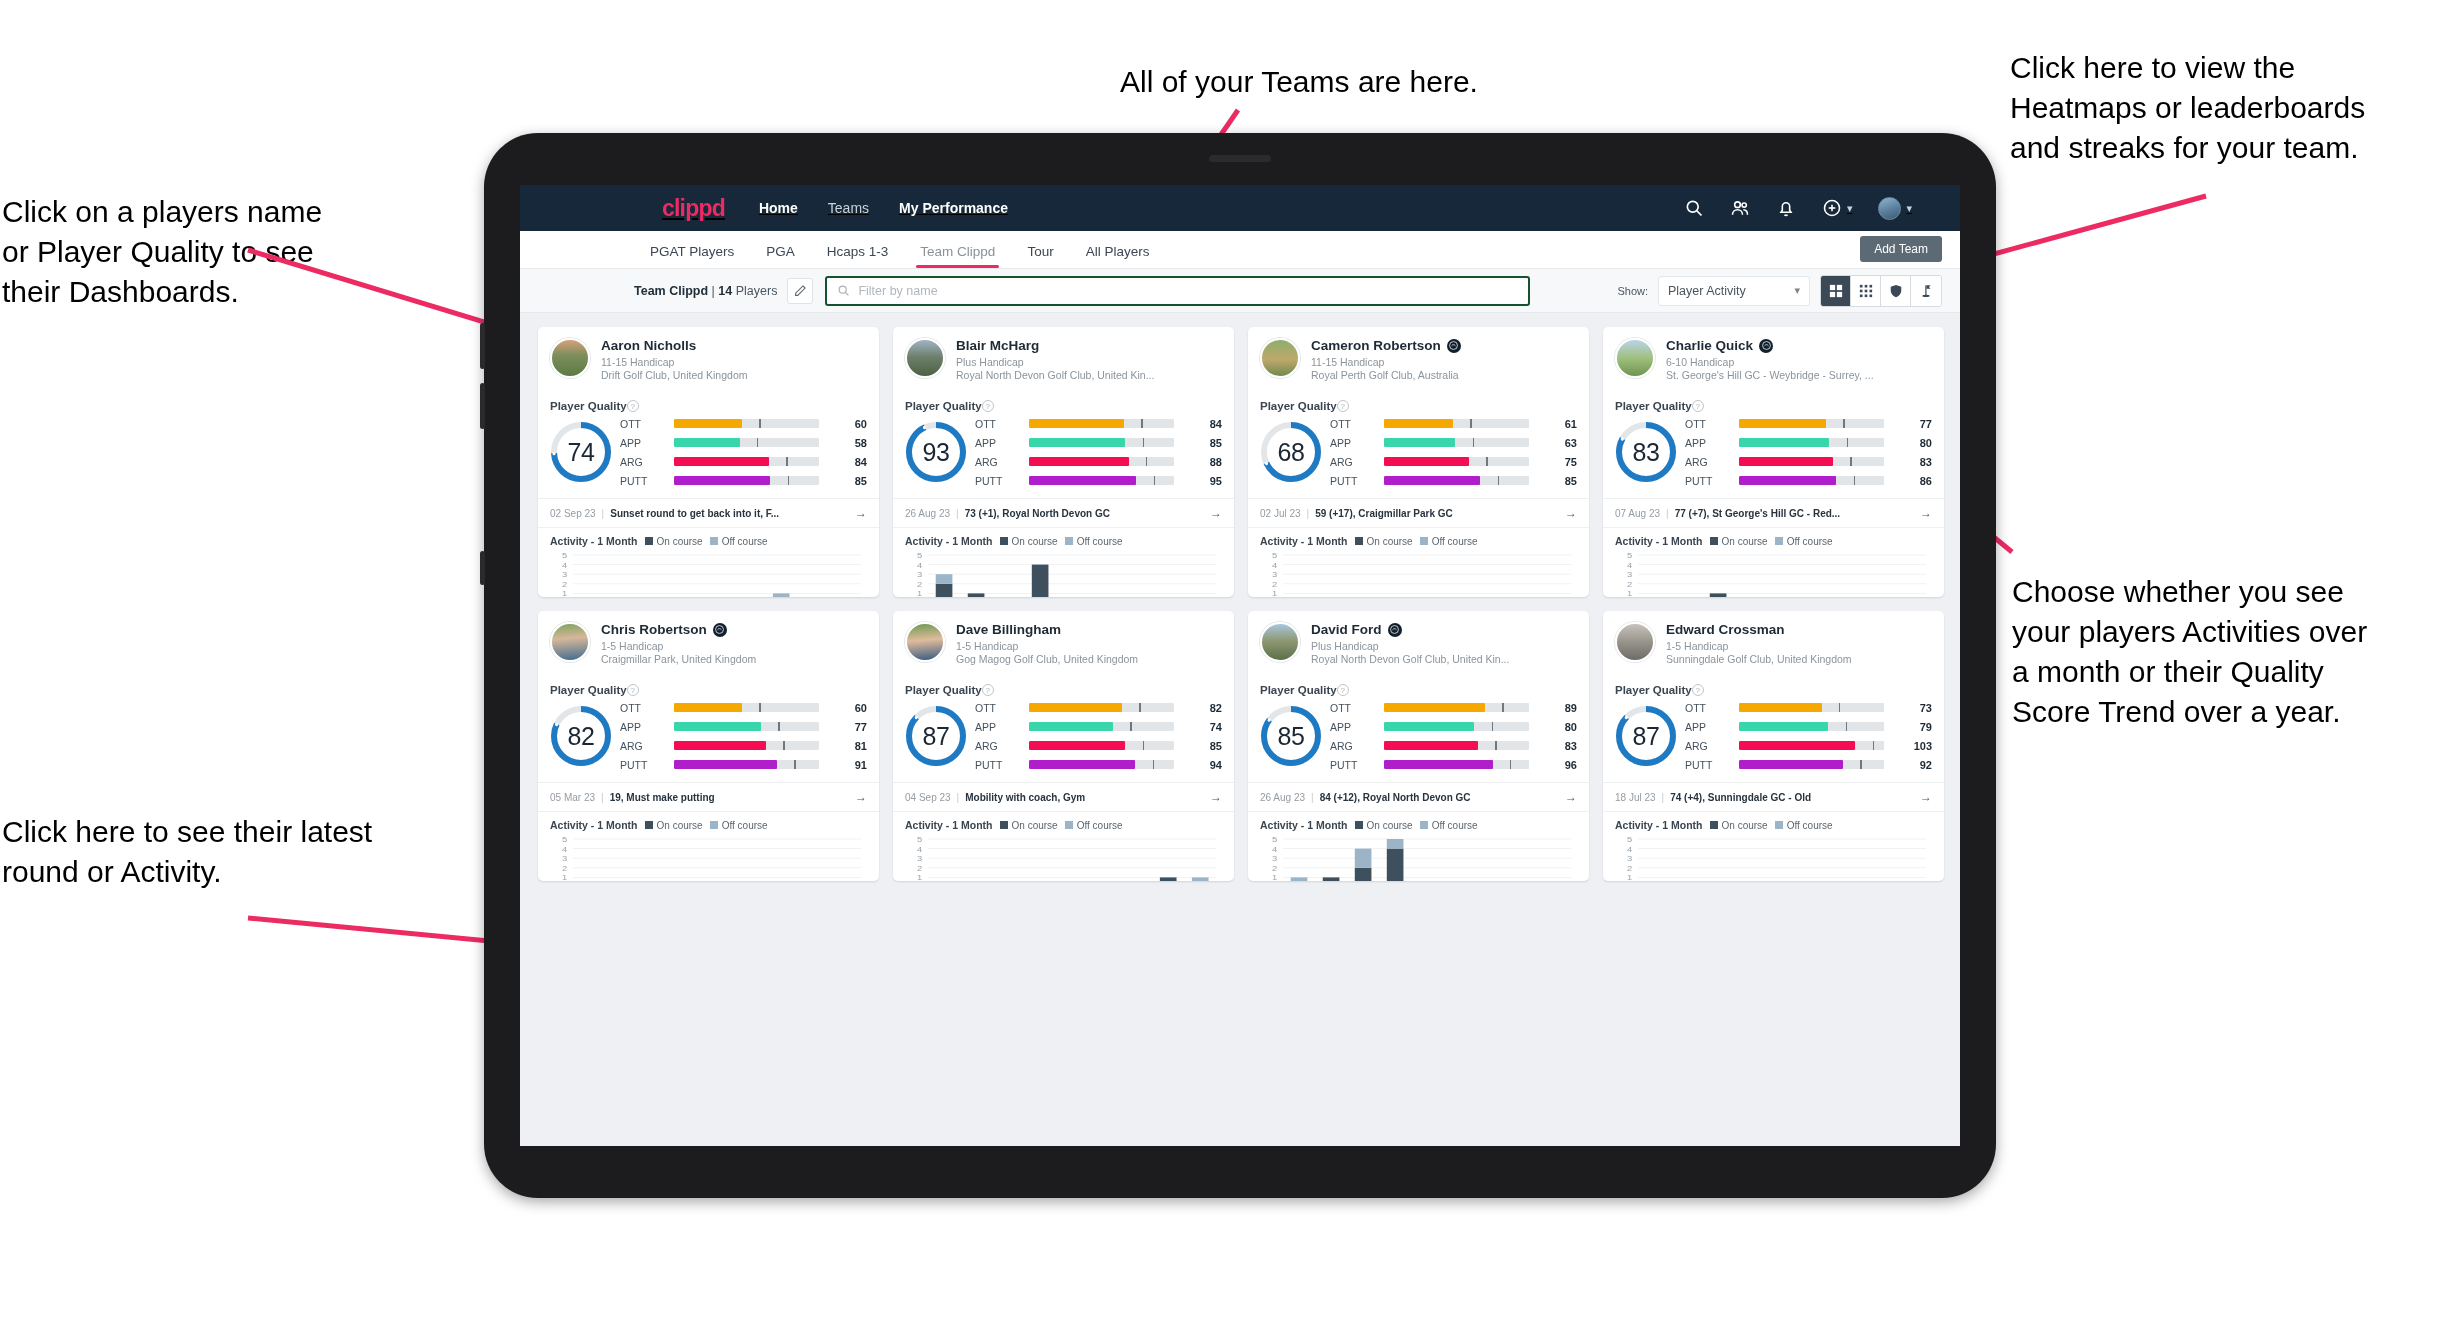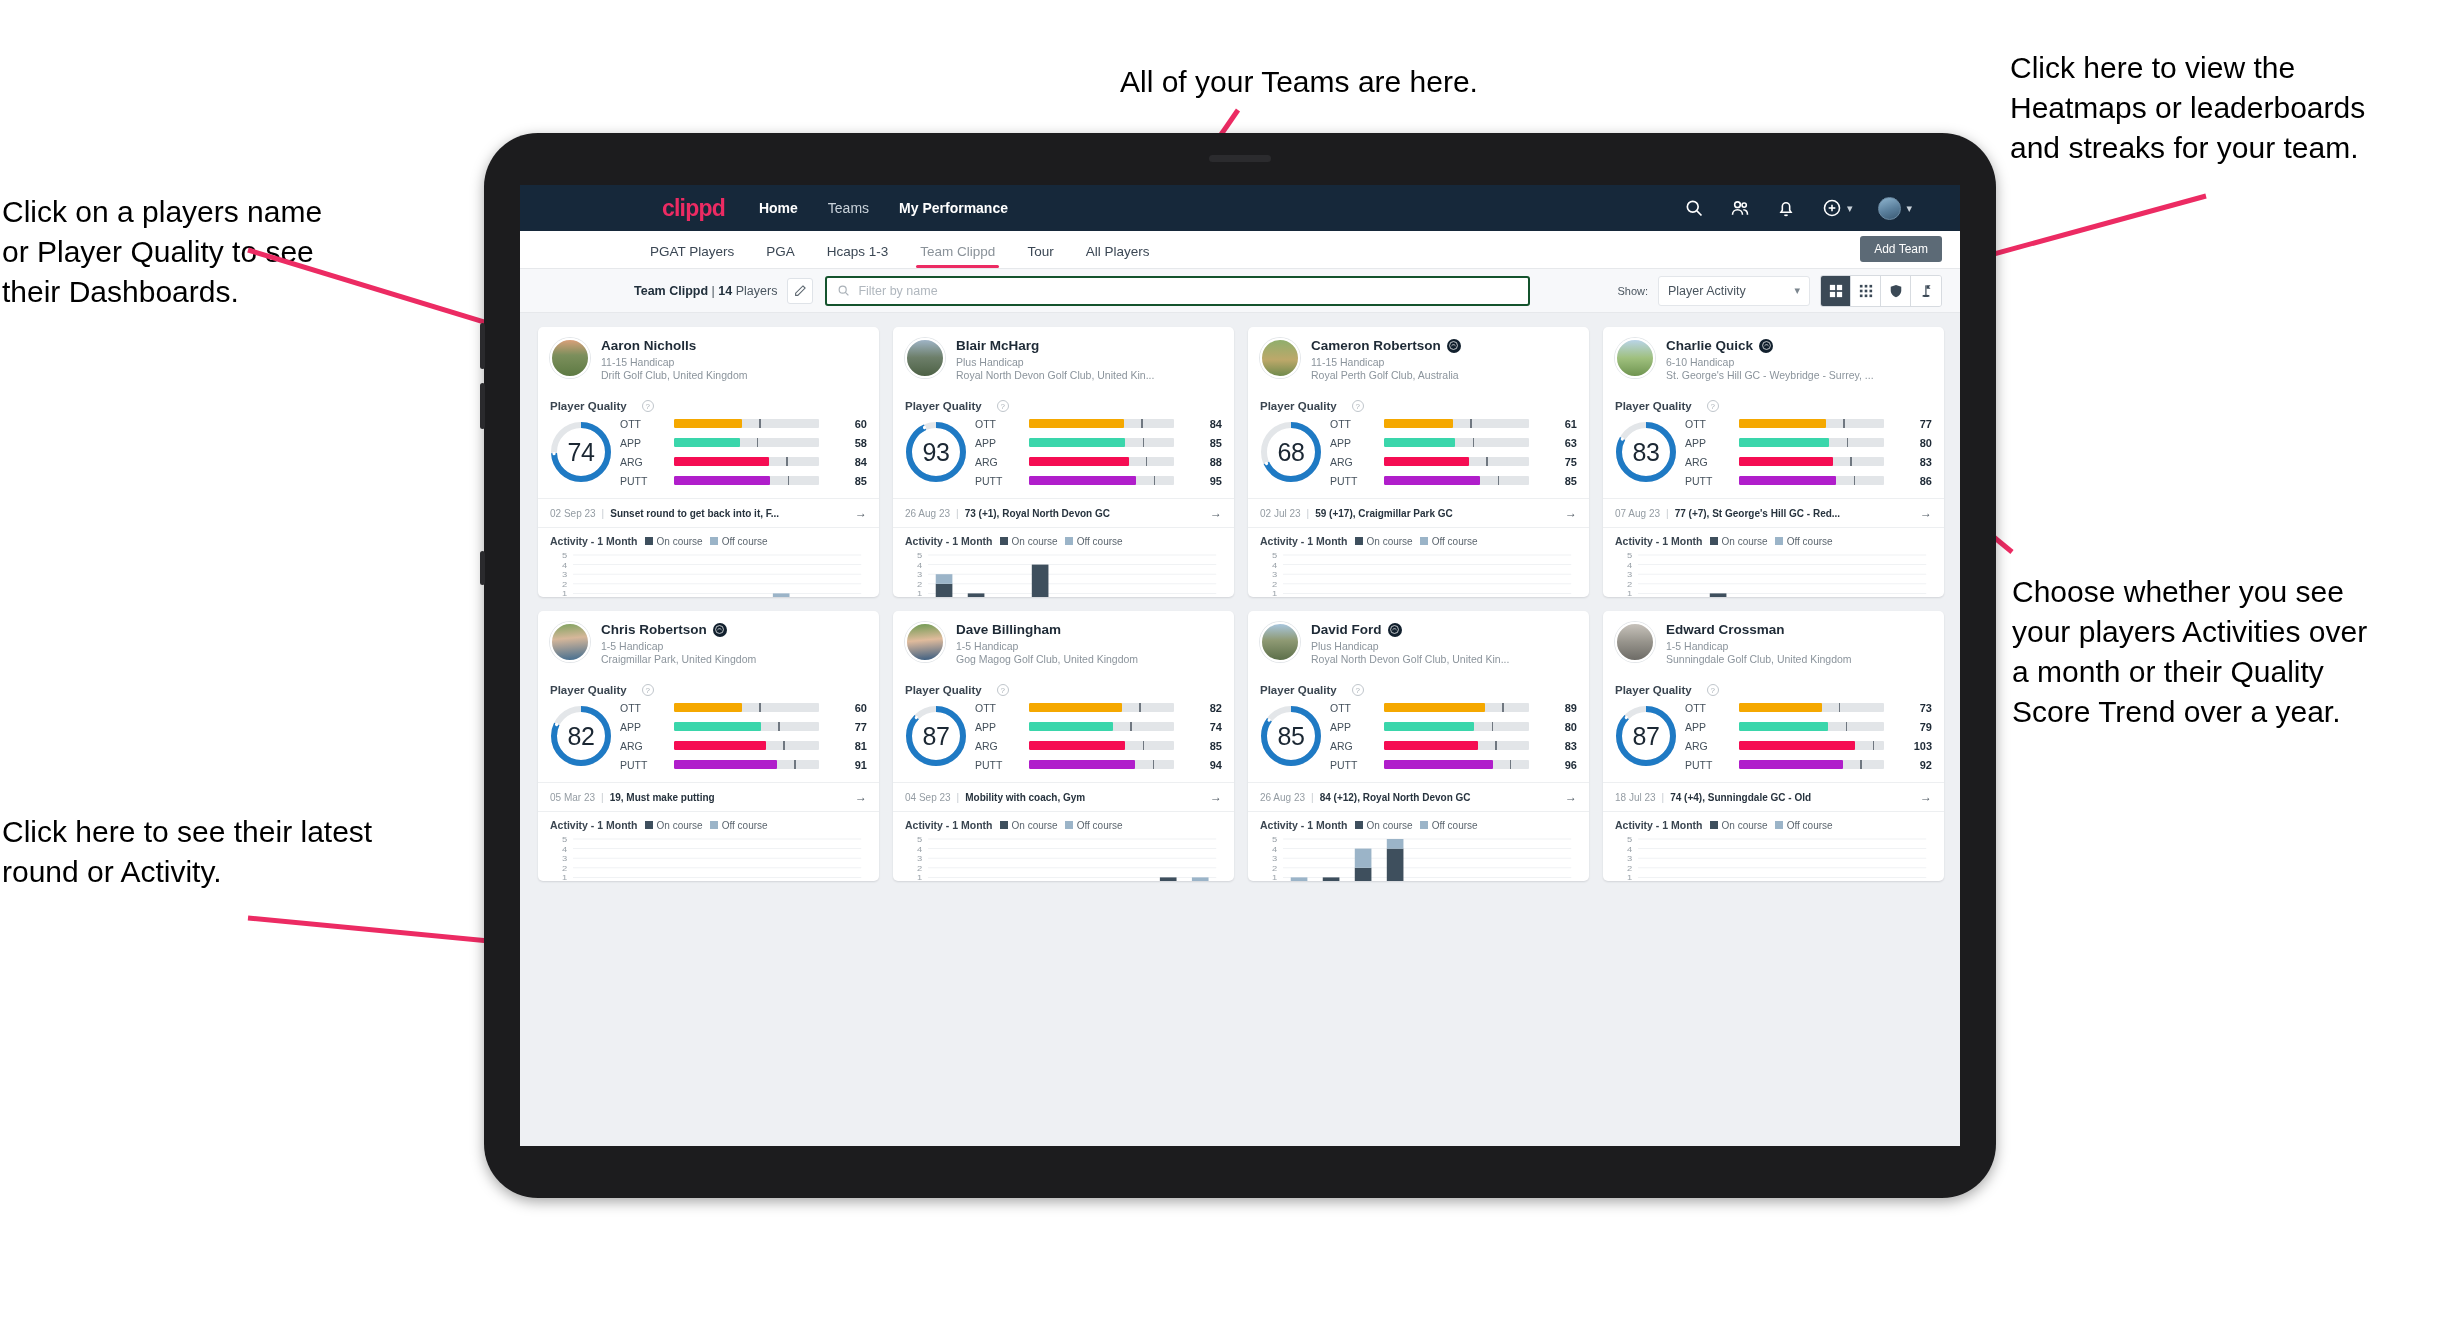--- a/index.html
+++ b/index.html
@@ -46,20 +46,21 @@
   }
   .btn-side {
     position: absolute; width: 5px; border-radius: 3px; background: #2a2a2d;
   }
 
   
   .topbar {
     height: 46px; background: #16283a;
     display: flex; align-items: center; padding: 0 22px;
     position: relative;
+    text-decoration: underline;
   }
   .brand {
     color: #ec2b63; font-size: 23px; font-weight: bold;
     letter-spacing: -0.8px; margin-right: 34px; margin-left: 120px;
   }
   .topnav { display: flex; align-items: center; gap: 30px; }
   .topnav a {
     color: #c9d2da; font-size: 14px; text-decoration: none;
   }
   .topnav a.active { color: #ffffff; font-weight: bold; }
@@ -178,21 +179,21 @@
   .phcap { font-size: 10.5px; color: #8b949c; margin-top: 3px; }
   .pclub {
     font-size: 10.5px; color: #8b949c; margin-top: 1px;
     white-space: nowrap; overflow: hidden; text-overflow: ellipsis;
   }
 
   .card-sep { height: 1px; background: #edeff1; }
 
   .pq-title {
     font-size: 11.5px; color: #3a4550; font-weight: bold;
-    padding: 9px 12px 0 12px; display: flex; align-items: center; gap: 15px;
+    padding: 9px 12px 0 12px; display: flex; align-items: center; gap: 0;
   }
   .qmark {
     width: 12px; height: 12px; border-radius: 50%;
     border: 1px solid #c0c6cc; color: #a9b0b7; font-size: 8px;
     display: inline-flex; align-items: center; justify-content: center;
     font-weight: normal;
   }
 
   .pq-body { display: flex; align-items: center; padding: 2px 12px 0 10px; }
   .ring { position: relative; width: 66px; height: 66px; flex: 0 0 66px; }

